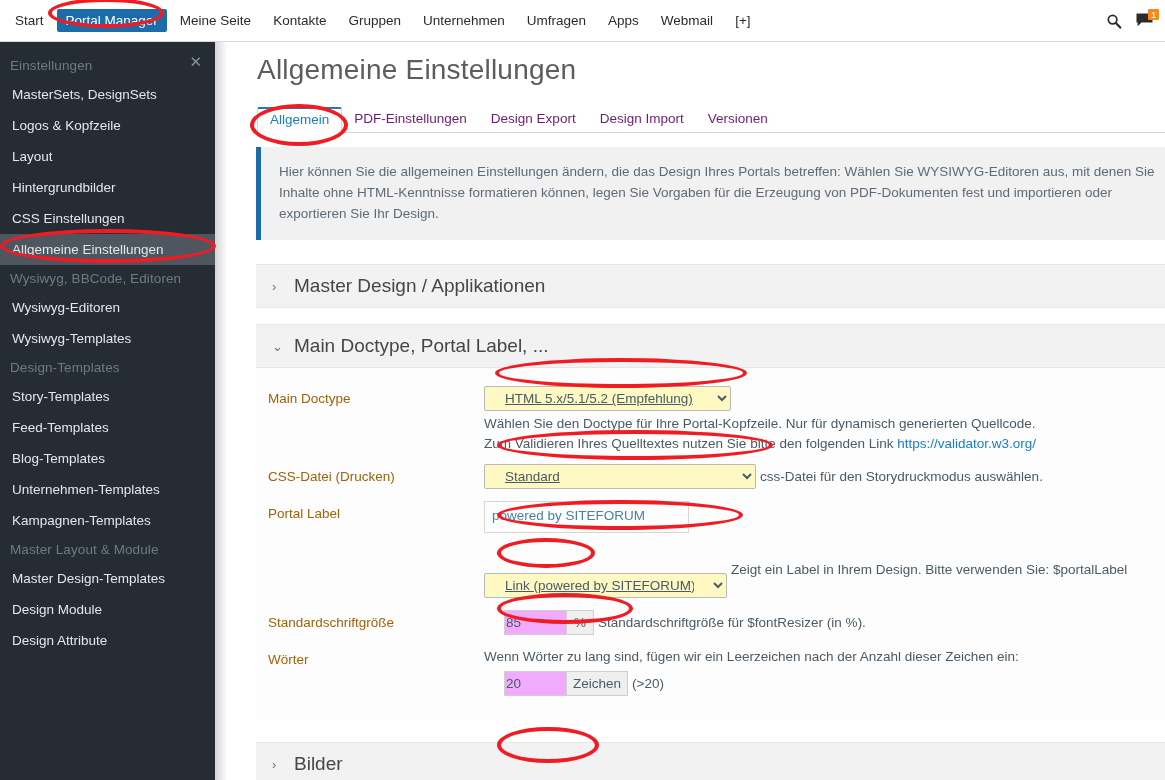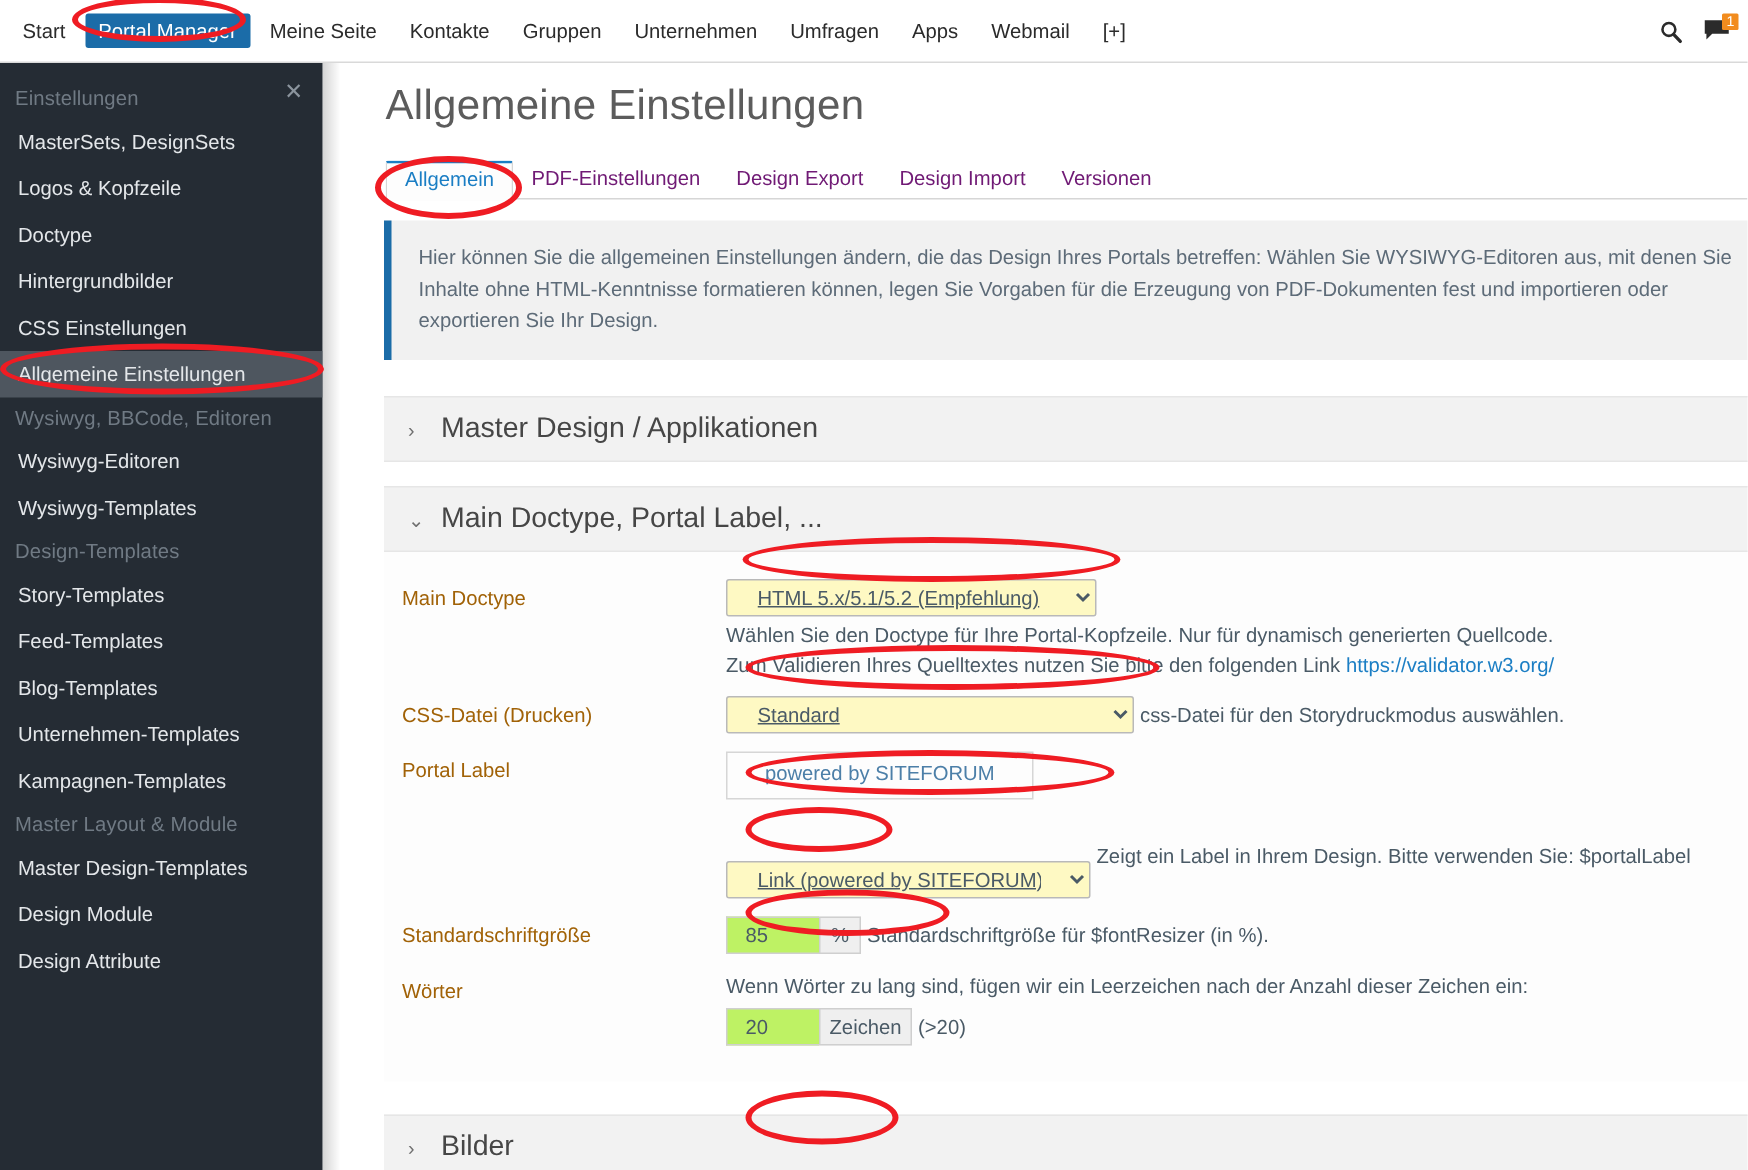--- a/index.html
+++ b/index.html
@@ -189,30 +189,30 @@
   select#sel-css { width: 272px; }
   select#sel-portal-label { width: 243px; margin-top: 32px; }
 
   textarea#portal-label-text {
     font-family: "Liberation Sans", sans-serif;
     font-size: 13.5px; color: #4c7fa8;
     width: 205px; height: 32px;
     border: 1px solid #d6d6d6;
     background: #fdfdfd;
     padding: 5px 7px; resize: none;
-    overflow: hidden; line-height: 17px; text-align: center;
+    overflow: hidden; line-height: 17px;
   }
 
   .num-group { display: inline-flex; align-items: stretch; vertical-align: middle; }
   .num-group input {
     font-family: "Liberation Sans", sans-serif;
     font-size: 13.5px; color: #4a5a66;
     border: 1px solid #cfcfcf; border-right: none;
-    background: #bef264;
-    height: 25px; padding: 2px 12px; width: 62px;
+    background: #f0abfc;
+    height: 25px; padding: 2px 1px; width: 62px; margin-left: 20px;
   }
   .num-addon {
     font-size: 13.5px; color: #4a5a66;
     background: #efefef;
     border: 1px solid #cfcfcf;
     height: 25px; line-height: 21px;
     padding: 1px 7px;
     display: inline-block;
   }
   #addon-zeichen { padding: 1px 6px; }
@@ -268,21 +268,21 @@
     </span>
   </div>
 </div>
 
 <div id="sidebar">
   <div id="sidebar-close">✕</div>
 
   <div class="side-group first">Einstellungen</div>
   <div class="side-item">MasterSets, DesignSets</div>
   <div class="side-item">Logos &amp; Kopfzeile</div>
-  <div class="side-item">Doctype</div>
+  <div class="side-item">Layout</div>
   <div class="side-item">Hintergrundbilder</div>
   <div class="side-item">CSS Einstellungen</div>
   <div class="side-item active">Allgemeine Einstellungen</div>
 
   <div class="side-group">Wysiwyg, BBCode, Editoren</div>
   <div class="side-item">Wysiwyg-Editoren</div>
   <div class="side-item">Wysiwyg-Templates</div>
 
   <div class="side-group">Design-Templates</div>
   <div class="side-item">Story-Templates</div>

